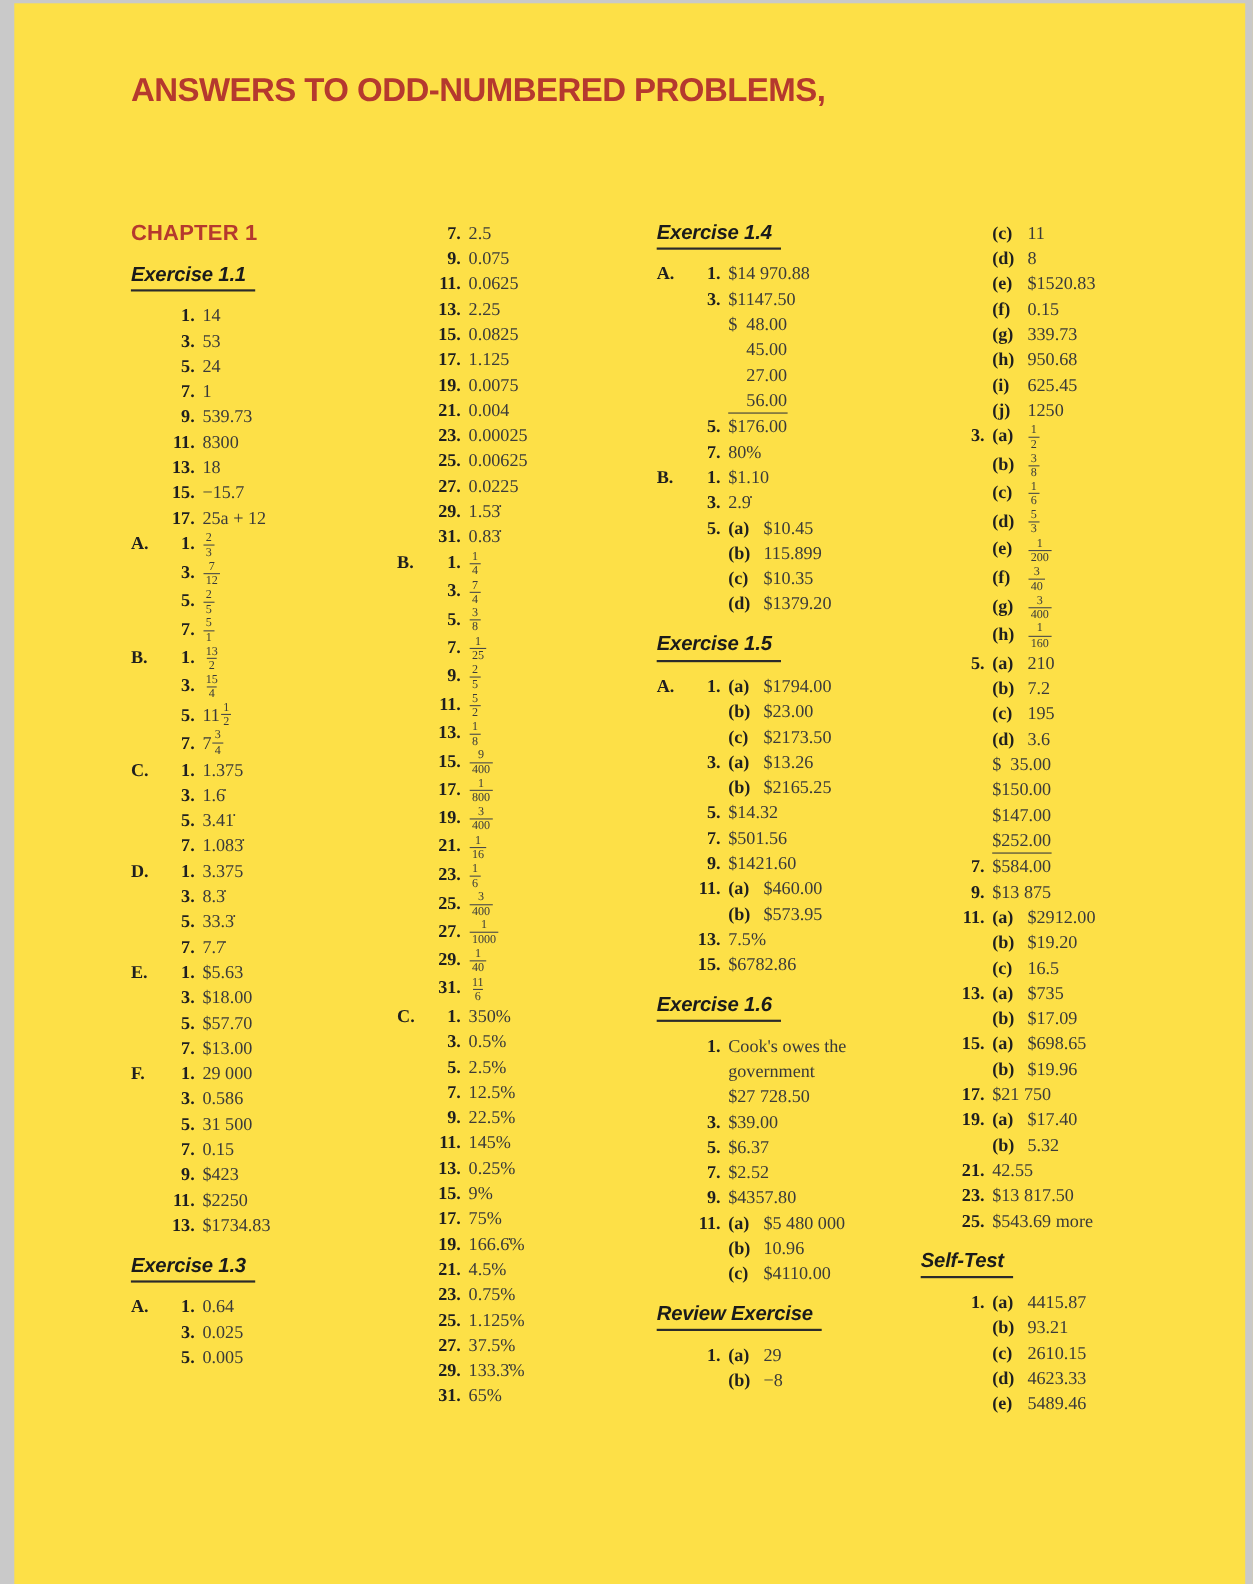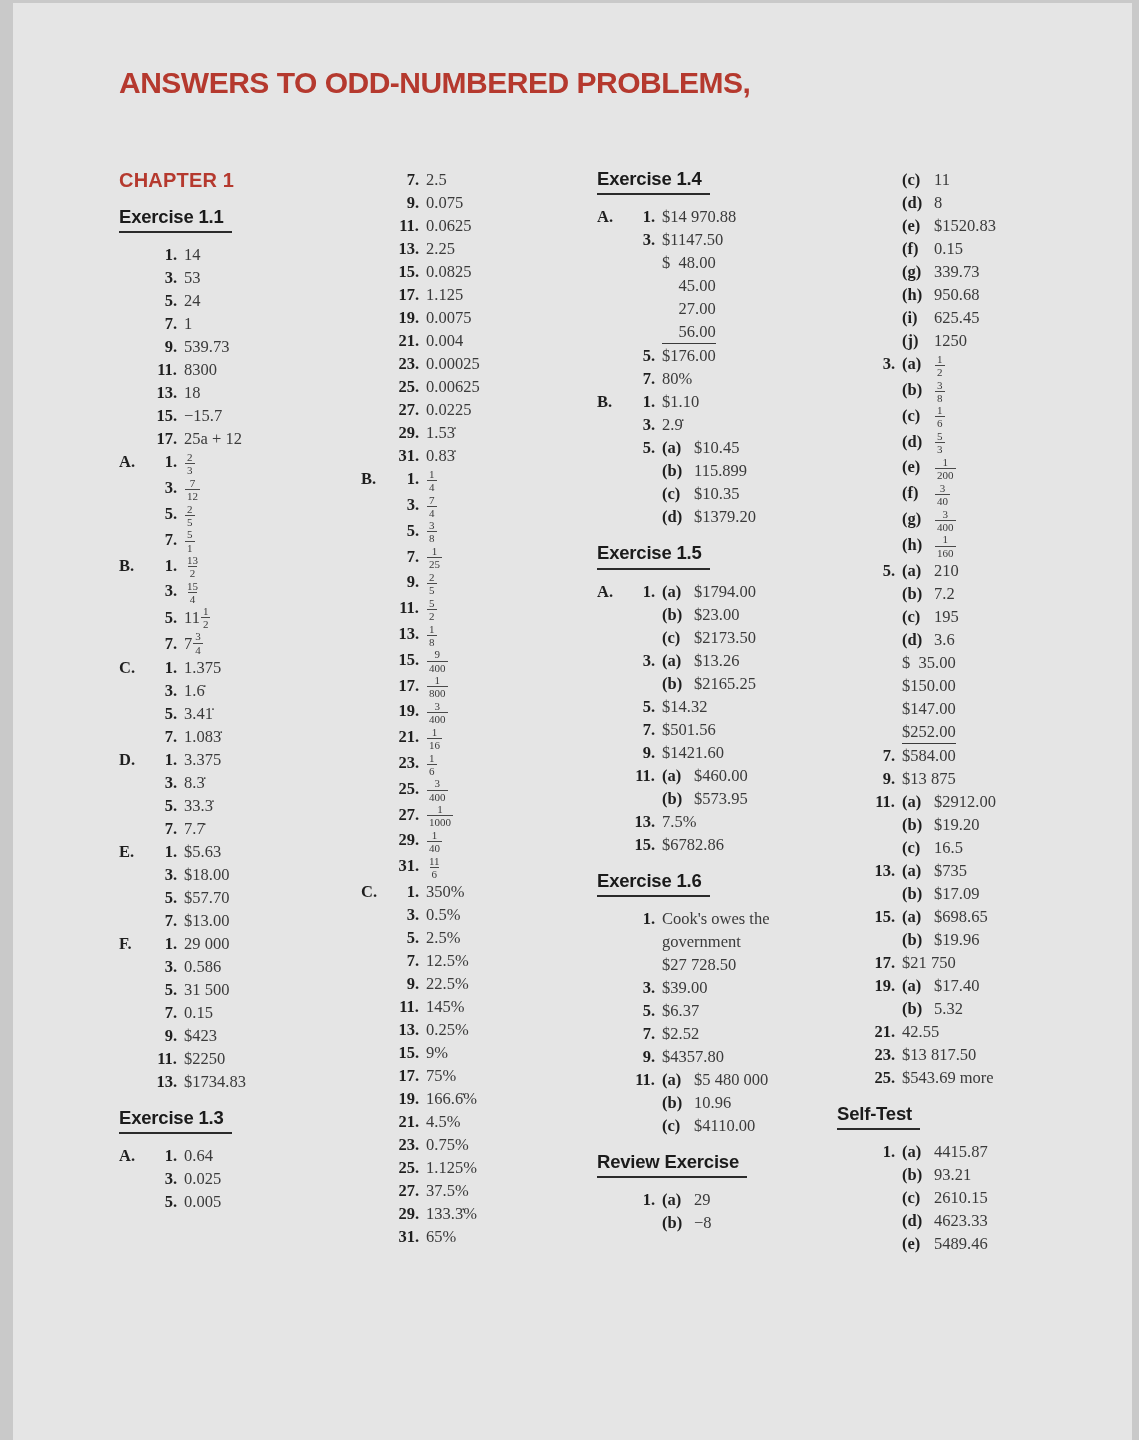--- a/index.html
+++ b/index.html
@@ -3,34 +3,34 @@
 <meta charset="utf-8">
 <style>
   html,body{margin:0;padding:0;}
   body{
     width:1139px;height:1440px;background:#c9c9c9;
     font-family:"Liberation Serif", serif;
     -webkit-font-smoothing:antialiased;
   }
   .page{
     position:absolute;left:13px;top:3px;right:7px;bottom:0;
-    background:#e5e5e5;
+    background:#fde047;
   }
   .doc-title{
     margin:62px 0 0 106px;
     font-family:"Liberation Sans", sans-serif;
     font-weight:bold;
     font-size:30px;
     line-height:1.17;
     letter-spacing:-0.5px;
     color:var(--accent,#b5392e);
   }
   .content{
     display:flex;
-    margin:68px 0 0 106px;
+    margin:100px 0 0 106px;
   }
   .col{flex:0 0 auto;}
   .col-1{width:242px;}
   .col-2{width:236px;}
   .col-3{width:240px;}
   .col-4{width:280px;}
 
   .chapter-head{
     font-family:"Liberation Sans", sans-serif;
     font-weight:bold;font-size:20px;letter-spacing:0.2px;
@@ -40,20 +40,21 @@
   .ex-wrap{margin:14px 0 10px 0;}
   .col > .ex-wrap:first-child{margin-top:0;}
   .ex-head{
     display:inline-block;
     font-family:"Liberation Sans", sans-serif;
     font-weight:bold;font-size:18.5px;letter-spacing:-0.2px;
     color:#1b1b1b;
     border-bottom:2.5px solid #2b2b2b;
     padding:0 8px 4px 0;
     line-height:1.15;
+    font-style:italic;
   }
   .row{
     display:flex;align-items:baseline;
     min-height:23px;line-height:23px;
     font-size:16.5px;
   }
   .cl{flex:0 0 24px;font-weight:bold;color:#1f1f1f;}
   .cn{flex:0 0 34px;text-align:right;font-weight:bold;color:#1f1f1f;margin-right:7px;}
   .cs{flex:0 0 32px;font-weight:bold;color:#1f1f1f;}
   .cv{color:#3a3a3a;}

